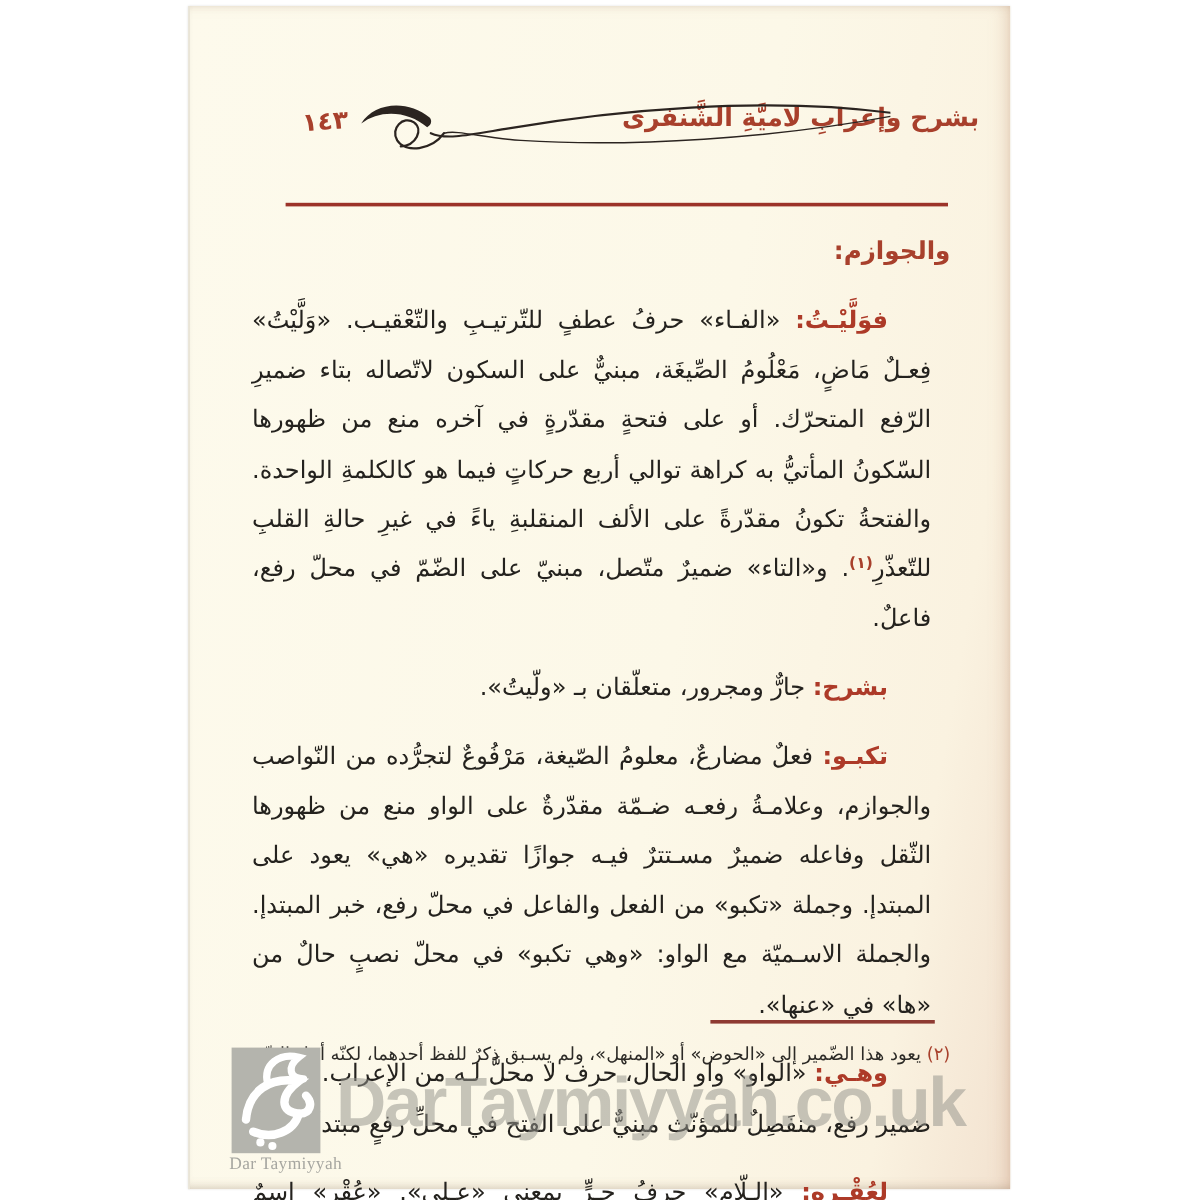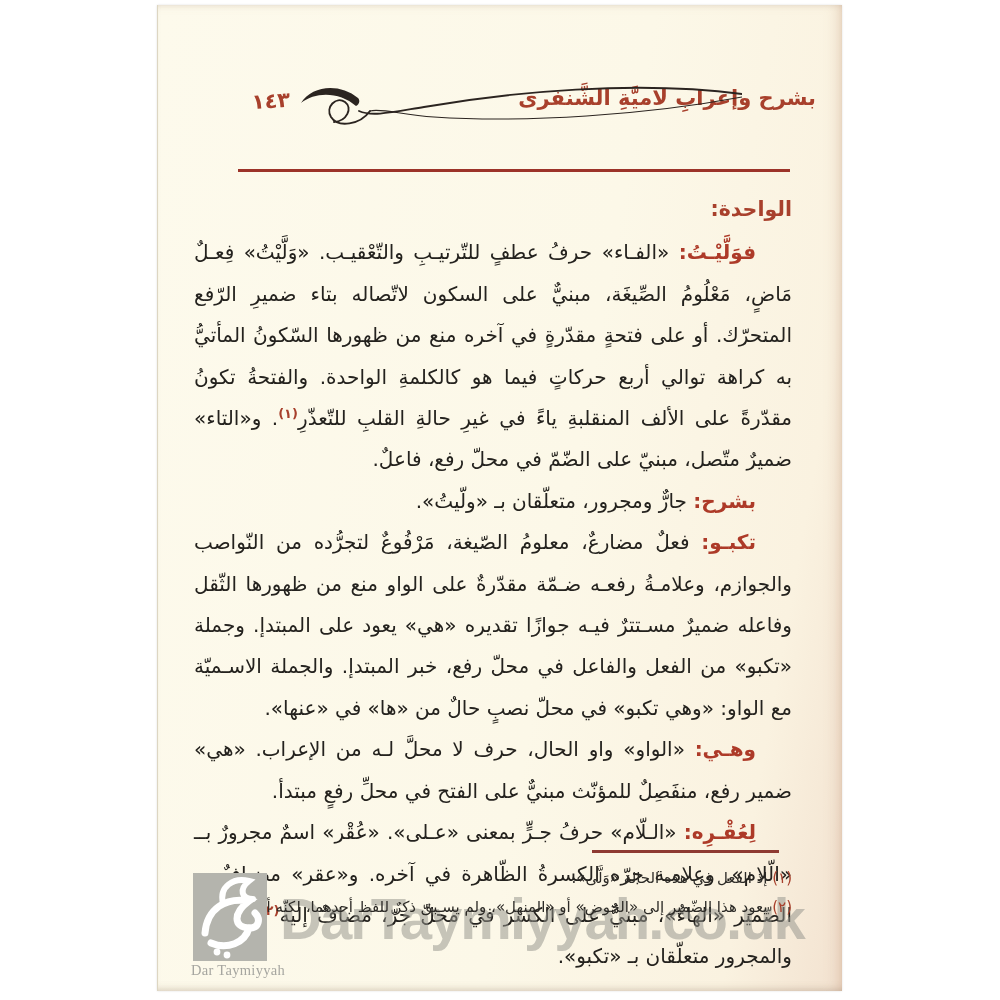--- a/index.html
+++ b/index.html
@@ -33,21 +33,21 @@
     font-size:20.5px;font-weight:bold;color:#24211d;
   }
   .verse .vnum{color:#a8402c;}
   .rule{position:absolute;top:164px;left:80px;width:552px;height:2.5px;background:#9c3329;}
   
   .content{
     position:absolute;top:184px;left:36px;width:598px;direction:rtl;
     color:#24221e;font-size:20px;line-height:41.4px;
   }
   .heading{font-weight:bold;color:#a8402c;font-size:20.5px;margin-bottom:2px;}
-  .para{margin:0;text-align:justify;text-indent:36px;}
+  .para{margin:16px;text-align:justify;text-indent:36px;}
   .kw{color:#ad3a28;font-weight:bold;}
   .ref{color:#a8402c;font-size:13px;vertical-align:7px;line-height:0;font-weight:bold;}
   
   .footnotes{
     position:absolute;top:845px;left:36px;width:598px;direction:rtl;z-index:2;
     color:#2c2a26;font-size:15px;line-height:29px;
   }
   .fnsep{width:187px;height:2.5px;background:#8e3a32;margin:0 13px 11px auto;}
   .fn{margin:0;white-space:nowrap;}
   .fnnum{color:#a8402c;}
@@ -84,36 +84,35 @@
     <path d="M62,19 C44,4 16,6 5,24 C20,12 44,13 60,27 C64,25 64,21 62,19 Z" fill="#2b2420"></path>
   </svg>
   <div class="pagenum">١٤٣</div>
 
   <div class="verse">
   </div>
 
   <div class="rule"></div>
 
   <div class="content">
-    <div class="heading">الواحدة:</div>
+    <div class="heading">والجوازم:</div>
 
     <p class="para"><span class="kw">فوَلَّيْـتُ:</span> <span>«الفـاء» حرفُ عطفٍ للتّرتيـبِ والتّعْقيـب. «وَلَّيْتُ» فِعـلٌ مَاضٍ، مَعْلُومُ الصِّيغَة، مبنيٌّ على السكون لاتّصاله بتاء ضميرِ الرّفع المتحرّك. أو على فتحةٍ مقدّرةٍ في آخره منع من ظهورها السّكونُ المأتيُّ به كراهة توالي أربع حركاتٍ فيما هو كالكلمةِ الواحدة. والفتحةُ تكونُ مقدّرةً على الألف المنقلبةِ ياءً في غيرِ حالةِ القلبِ للتّعذّرِ</span><sup class="ref">(١)</sup><span>. و«التاء» ضميرٌ متّصل، مبنيّ على الضّمّ في محلّ رفع، فاعلٌ.</span></p>
 
     <p class="para"><span class="kw">بشرح:</span> <span>جارٌّ ومجرور، متعلّقان بـ «ولّيتُ».</span></p>
 
     <p class="para"><span class="kw">تكبـو:</span> <span>فعلٌ مضارعٌ، معلومُ الصّيغة، مَرْفُوعٌ لتجرُّده من النّواصب والجوازم، وعلامـةُ رفعـه ضـمّة مقدّرةٌ على الواو منع من ظهورها الثّقل وفاعله ضميرٌ مسـتترٌ فيـه جوازًا تقديره «هي» يعود على المبتدإ. وجملة «تكبو» من الفعل والفاعل في محلّ رفع، خبر المبتدإ. والجملة الاسـميّة مع الواو: «وهي تكبو» في محلّ نصبٍ حالٌ من «ها» في «عنها».</span></p>
 
     <p class="para"><span class="kw">وهـي:</span> <span>«الواو» واو الحال، حرف لا محلَّ لـه من الإعراب. «هي» ضمير رفع، منفَصِلٌ للمؤنّث مبنيٌّ على الفتح في محلِّ رفعٍ مبتدأ.</span></p>
 
     <p class="para"><span class="kw">لِعُقْـرِه:</span> <span>«الـلّام» حرفُ جـرٍّ بمعنى «عـلى». «عُقْر» اسمٌ مجرورٌ بــ «الّلام». وعلامـة جرّه الكسرةُ الظّاهرة في آخره. و«عقر» مضـافٌ. و الضّمير «الهاءُ»، مبنيٌّ على الكسر في محلّ جرّ، مضافٌ إليه</span><sup class="ref">(٢)</sup><span>. والجارّ والمجرور متعلّقان بـ «تكبو».</span></p>
   </div>
 
   <div class="footnotes">
     <div class="fnsep"></div>
-    <p class="fn"><span class="fnnum">(١)</span> <span>إذ الفعل في هذه الحالة «وَلَّى».</span></p>
     <p class="fn"><span class="fnnum">(٢)</span> <span>يعود هذا الضّمير إلى «الحوض» أو «المنهل»، ولم يسـبق ذكرٌ للفظ أحدهما، لكنّه أعاد الضّميرَ</span></p>
     <span class="cont">=</span>
   </div>
 
   <div class="logo">
     <svg width="74" height="88" viewBox="0 0 74 88">
       <path d="M12,60 C14,36 32,24 56,28 C40,40 40,54 56,55 C66,55.5 68,46 62,40" fill="none" stroke="#ffffff" stroke-width="7" stroke-linecap="round"></path>
       <path d="M30,30 C26,14 40,4 56,8 C46,16 48,26 60,26" fill="none" stroke="#ffffff" stroke-width="6" stroke-linecap="round"></path>
       <path d="M56,55 C52,70 34,77 18,70" fill="none" stroke="#ffffff" stroke-width="7" stroke-linecap="round"></path>
       <circle cx="24" cy="79" r="3.4" fill="#ffffff"></circle>

